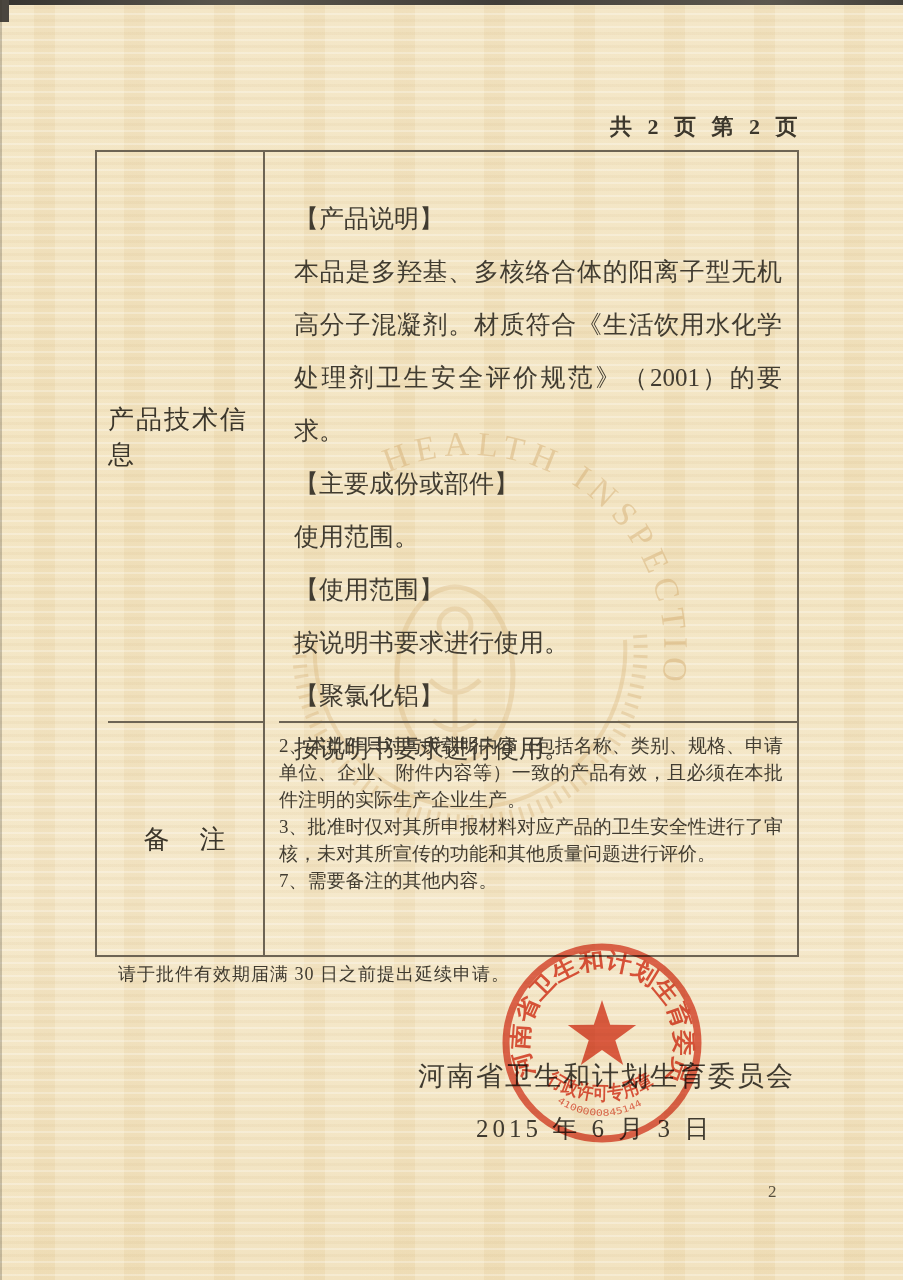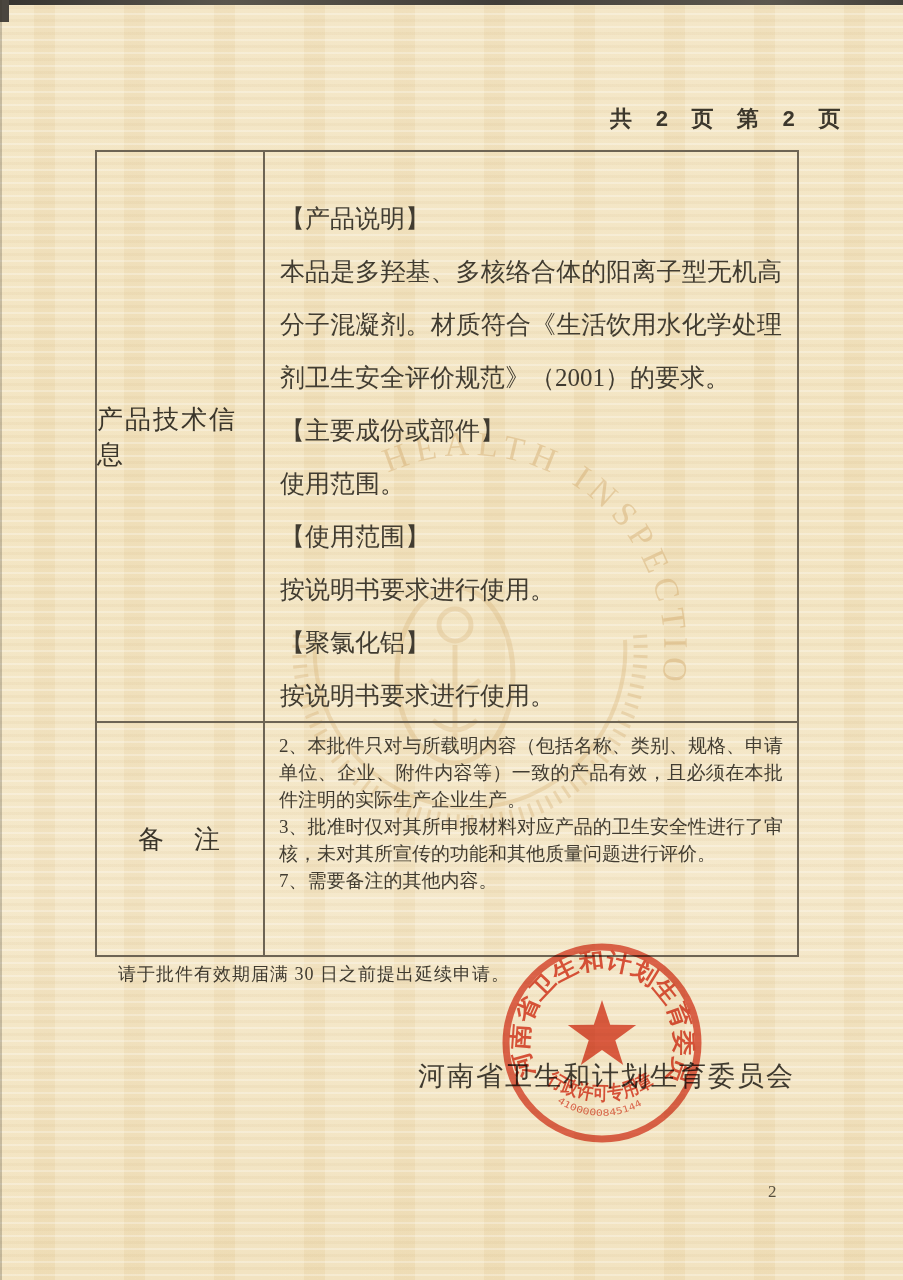--- a/index.html
+++ b/index.html
@@ -10,30 +10,30 @@
     background:
       repeating-linear-gradient(180deg, rgba(255,255,255,.28) 0 2px, rgba(255,255,255,0) 2px 6px, rgba(190,156,98,.07) 6px 9px, rgba(255,255,255,0) 9px 13px),
       repeating-linear-gradient(90deg, rgba(255,250,235,.12) 0 34px, rgba(205,175,120,.08) 34px 55px, rgba(255,255,255,.10) 55px 90px),
       linear-gradient(180deg,#f3e4c2 0%,#f2e2bd 40%,#f4e6c6 70%,#f1e0ba 100%);
   }
   .scan-top{position:absolute;top:0;left:0;width:903px;height:5px;
     background:linear-gradient(90deg,#35332f,#5a564d 25%,#403d38 55%,#5c574e 85%,#44413b);}
   .scan-corner{position:absolute;top:0;left:0;width:9px;height:22px;background:#4a463f;}
   .scan-left{position:absolute;top:0;left:0;width:2px;height:1280px;background:rgba(60,55,45,.25);}
 
-  .page-info{position:absolute;top:104px;left:610px;font-size:22px;font-weight:bold;
-    letter-spacing:5px;white-space:nowrap;color:#3c372c;font-family:Liberation Mono, monospace;}
+  .page-info{position:absolute;top:112px;left:610px;font-size:22px;font-weight:bold;
+    letter-spacing:5px;white-space:nowrap;color:#3c372c;}
 
   .cert-table{position:absolute;left:95px;top:150px;width:700px;height:803px;
     border:2px solid #6d6454;display:grid;grid-template-columns:168px 1fr;grid-template-rows:571px 1fr;}
   .cell{box-sizing:border-box;}
   .cell-label{display:flex;align-items:center;justify-content:center;
-    border-right:2px solid #6d6454;font-size:26px;letter-spacing:2px;color:#3b362b;}
+    border-right:2px solid #6d6454;font-size:26px;letter-spacing:2px;color:#3b362b;margin-left:11px;}
   .row1{border-bottom:2px solid #6d6454;}
-  .cell-tech{padding:40px 15px 16px 15px;font-size:25px;line-height:53px;color:#413c31;}
+  .cell-tech{padding:40px 15px 16px 15px;font-size:25px;line-height:53px;color:#413c31;margin-left:14px;}
   .sec-body{text-align:justify;text-justify:inter-ideograph;font-family:Liberation Serif, serif;}
   .cell-notes{padding:9px 14px 0 14px;font-size:19px;line-height:27px;color:#413c31;}
   .note{text-align:justify;text-justify:inter-ideograph;}
 
   .renewal{position:absolute;left:118px;top:962px;font-size:18px;letter-spacing:1px;white-space:nowrap;}
   .issuer{position:absolute;left:418px;top:1058px;font-size:27px;letter-spacing:2px;white-space:nowrap;}
   .issue-date{position:absolute;left:476px;top:1112px;font-size:25px;letter-spacing:4px;white-space:nowrap;}
   .page-number{position:absolute;left:768px;top:1182px;font-size:17px;color:#57503f;}
 
   .watermark{position:absolute;left:230px;top:420px;width:480px;height:460px;pointer-events:none;}
@@ -92,20 +92,21 @@
     </div>
     <div class="cell cell-notes">
       <div class="note">2、本批件只对与所载明内容（包括名称、类别、规格、申请单位、企业、附件内容等）一致的产品有效，且必须在本批件注明的实际生产企业生产。</div>
       <div class="note">3、批准时仅对其所申报材料对应产品的卫生安全性进行了审核，未对其所宣传的功能和其他质量问题进行评价。</div>
       <div class="note">7、需要备注的其他内容。</div>
     </div>
   </div>
 
   <div class="renewal">请于批件有效期届满 30 日之前提出延续申请。</div>
   <div class="issuer">河南省卫生和计划生育委员会</div>
+  <div class="issue-date">2015 年 6 月 3 日</div>
   <div class="page-number">2</div>
 
   <svg class="seal" viewBox="0 0 214 214">
     <defs>
       <path id="seal-org-arc" d="M 40,138 A 74,74 0 1,1 174,138" fill="none"></path>
       <path id="seal-cap-arc" d="M 52,146 A 95,95 0 0,0 162,146" fill="none"></path>
       <path id="seal-code-arc" d="M 62,166 A 80,80 0 0,0 152,166" fill="none"></path>
     </defs>
     <circle cx="107" cy="107" r="96" fill="none" stroke="#dd4b35" stroke-width="7" opacity="0.9"></circle>
     <text font-size="23" font-weight="bold" font-family="Liberation Serif, serif" fill="#dd4b35">

